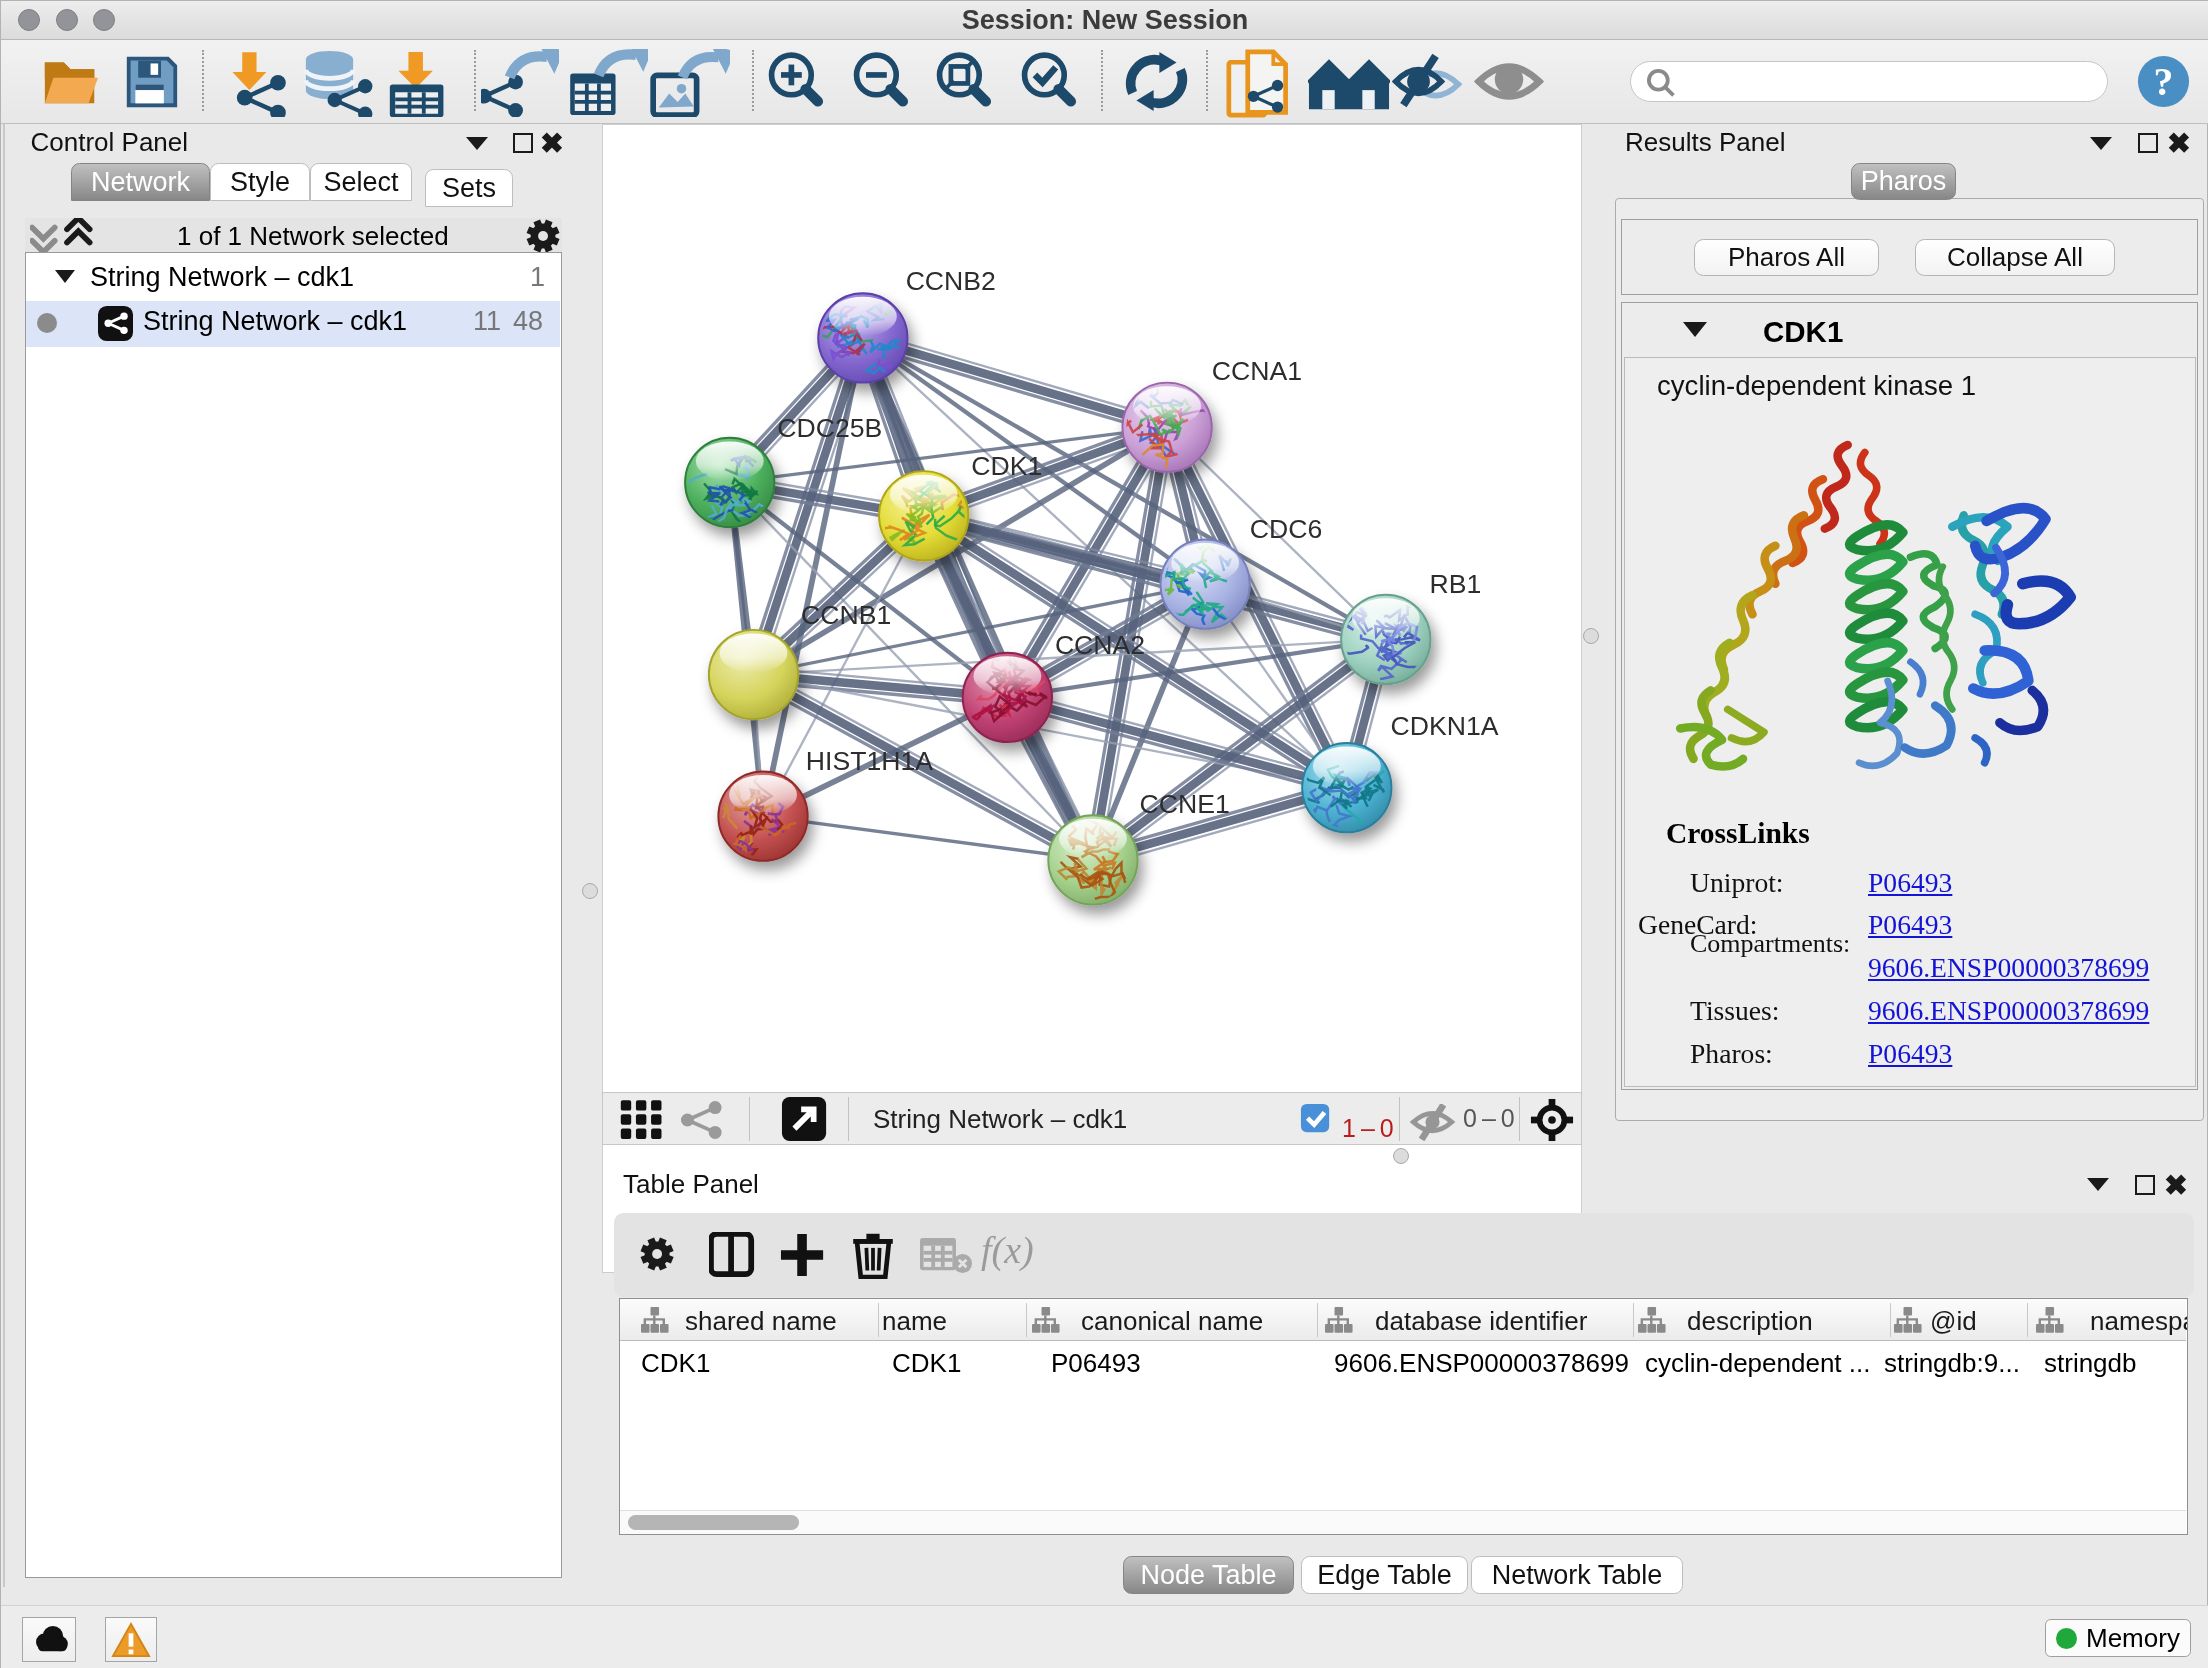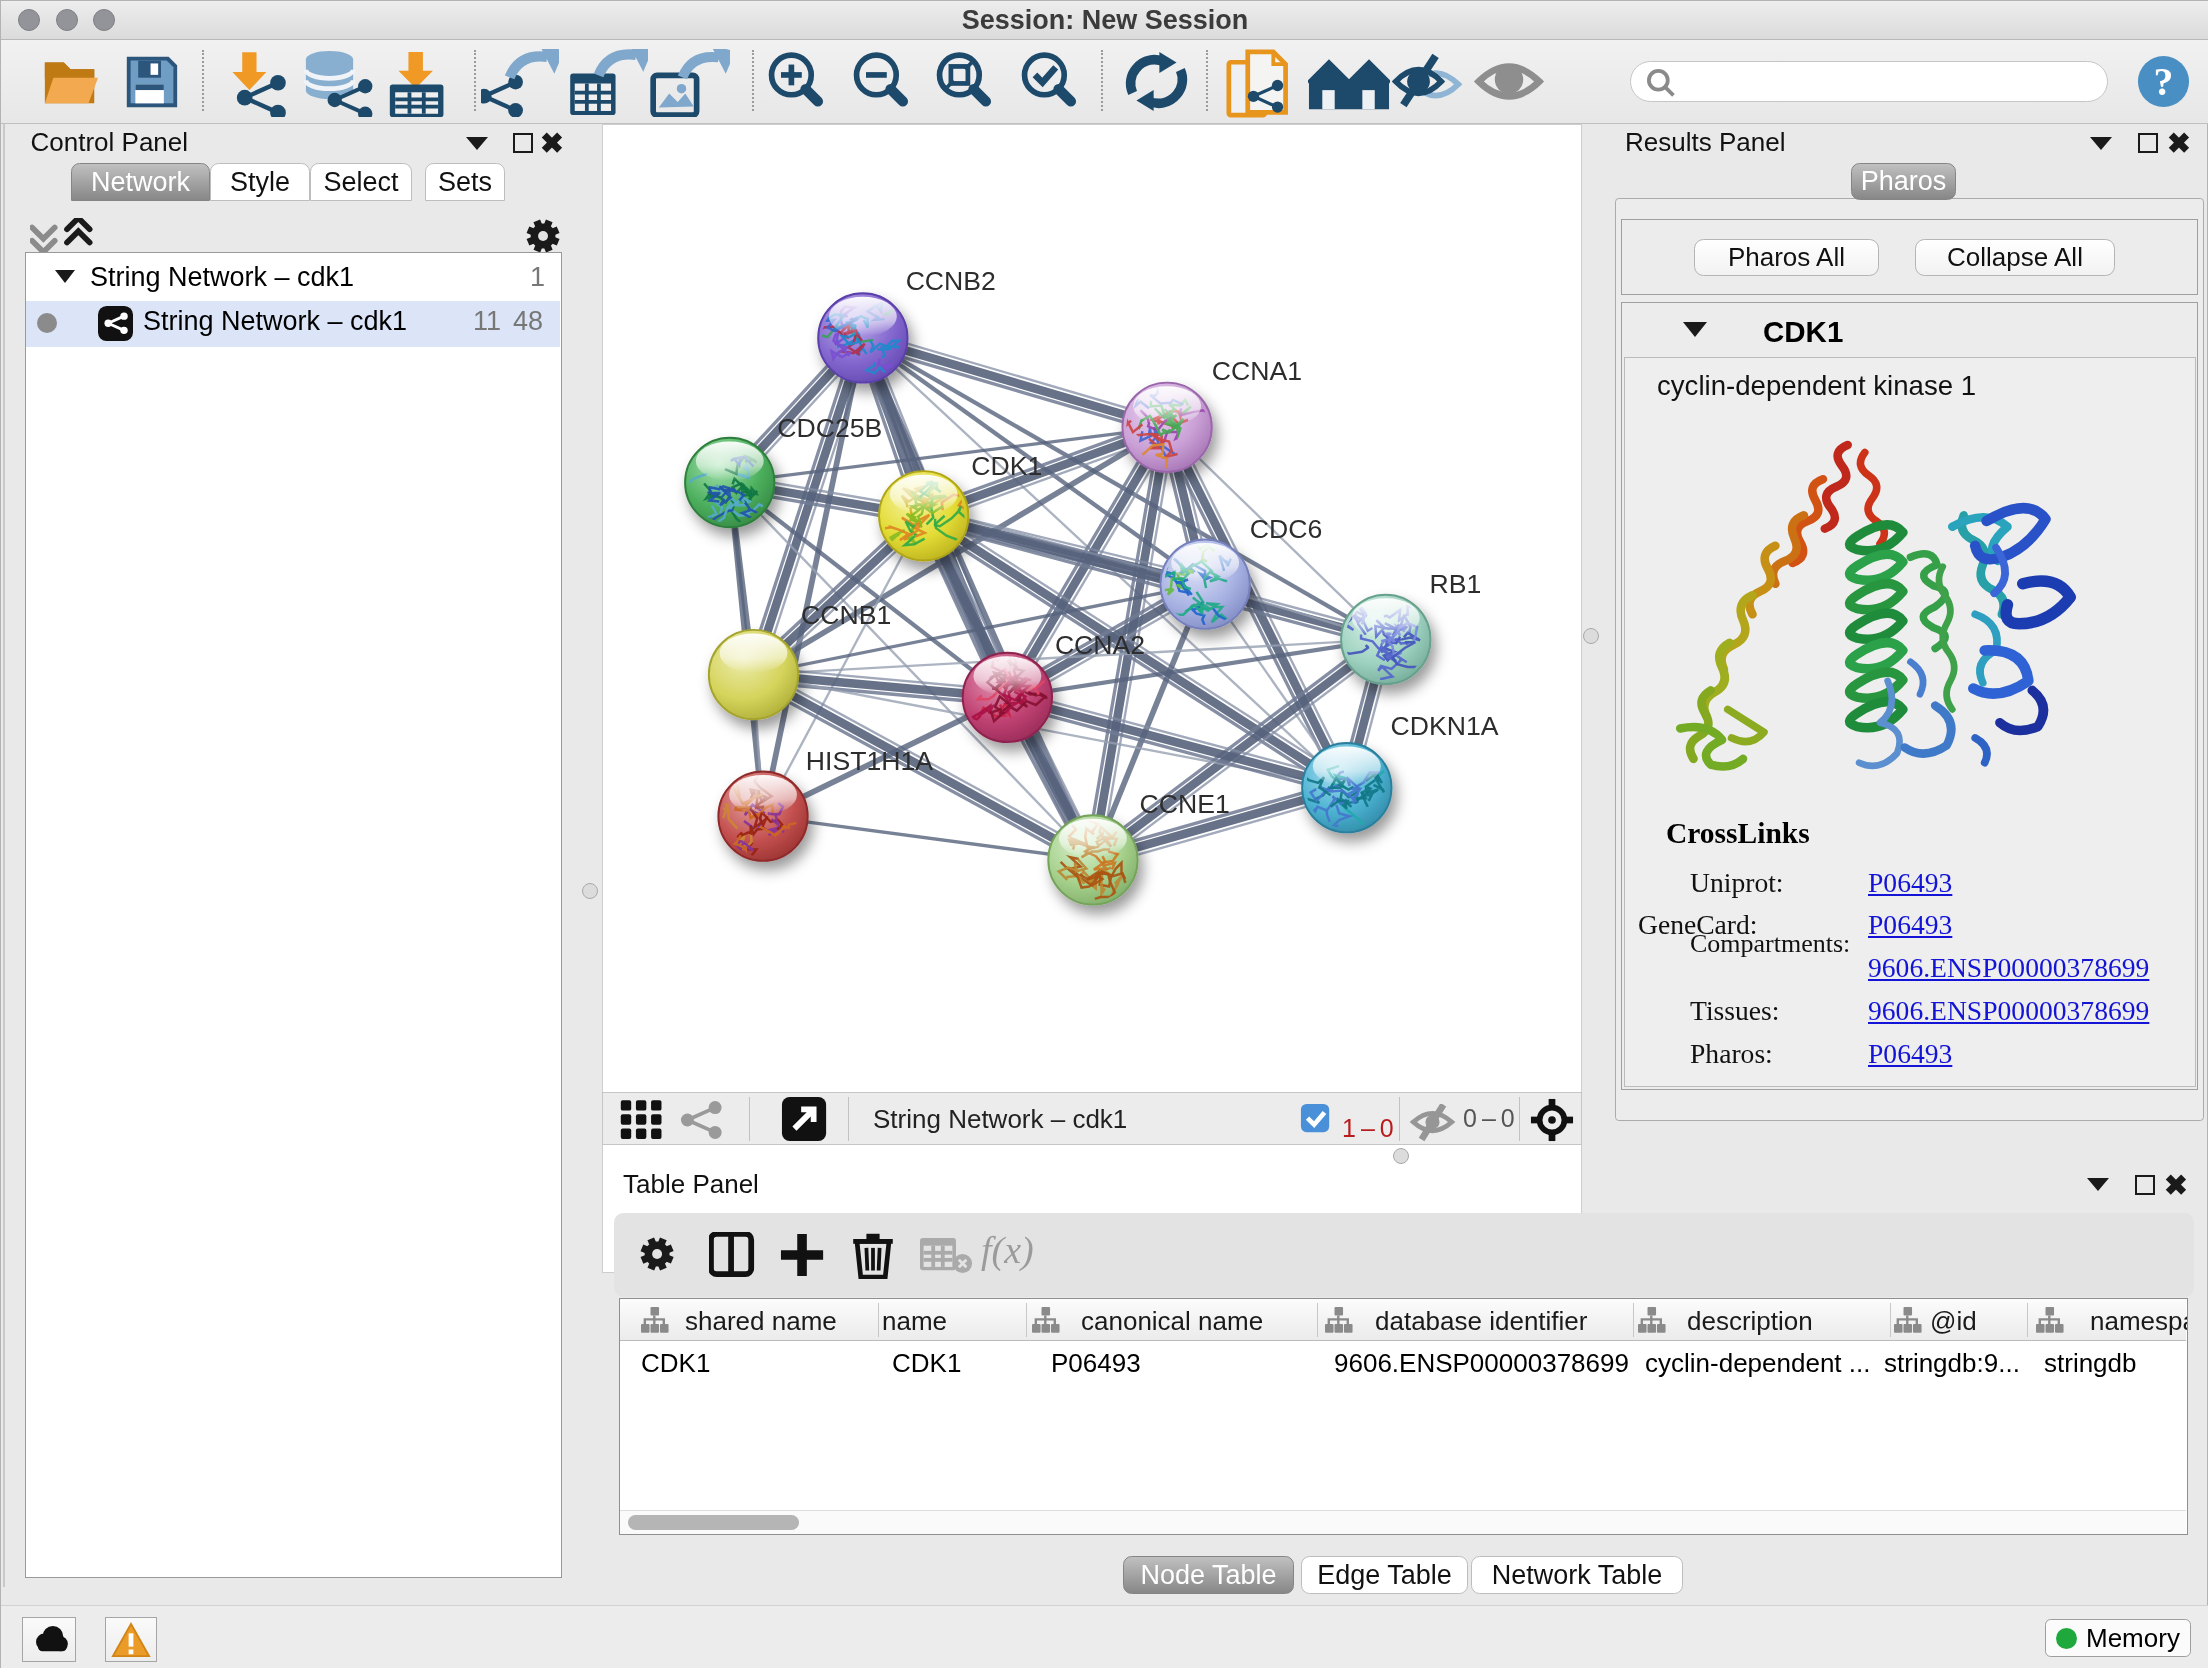--- a/index.html
+++ b/index.html
@@ -202,21 +202,24 @@
       <text x="28" y="42" text-anchor="middle" font-size="42" font-weight="bold" fill="#fff" font-family="Liberation Serif">?</text>
     </svg>
     <div class="abs" style="left:1.9px;top:123px;width:1.9px;height:1463px;background:#c9c9c9"></div>
     <div class="abs ptitle" style="left:29.5px;top:126px">Control Panel</div>
     <div class="abs tri" style="left:465px;top:136px"></div>
     <div class="abs sqr" style="left:512px;top:132px"></div>
     <div class="abs xx" style="left:539px;top:128px">✖</div>
     <div class="abs tab tabsel" style="left:70px;top:162px;width:139px">Network</div>
     <div class="abs tab " style="left:209px;top:162px;width:100px">Style</div>
     <div class="abs tab " style="left:309px;top:162px;width:102px">Select</div>
-    <div class="abs tab " style="left:424px;top:162px;width:80px">Sets</div>
+    <div class="abs tab " style="left:424px;top:168px;width:88px">Sets</div>
+    <div class="abs" style="left:24px;top:217px;width:537px;height:34px;background:#e4e4e4">
+      <div class="abs" style="left:152px;top:2.9px;font-size:26px">1 of 1 Network selected</div>
+    </div>
     <svg class="abs" style="left:28.5px;top:217px" width="57" height="34" viewBox="0 0 60 36">
       <path d="M2 10 l 12 12 l 12 -12" stroke="#8b8b8b" stroke-width="6" fill="none" stroke-linecap="round"></path>
       <path d="M2 24 l 12 12 l 12 -12" stroke="#8b8b8b" stroke-width="6" fill="none" stroke-linecap="round"></path>
     </svg>
     <svg class="abs" style="left:63px;top:217px" width="57" height="34" viewBox="0 0 60 36">
       <path d="M3 26 l 12 -12 l 12 12" stroke="#1a1a1a" stroke-width="6" fill="none" stroke-linecap="round"></path>
       <path d="M3 12 l 12 -12 l 12 12" stroke="#1a1a1a" stroke-width="6" fill="none" stroke-linecap="round"></path>
     </svg>
     <svg class="abs" style="left:521px;top:215px" width="44" height="40" viewBox="0 0 46 42">
       <line x1="22" y1="21" x2="37.8714" y2="27.524" stroke="#1a1a1a" stroke-width="7.54"></line>

